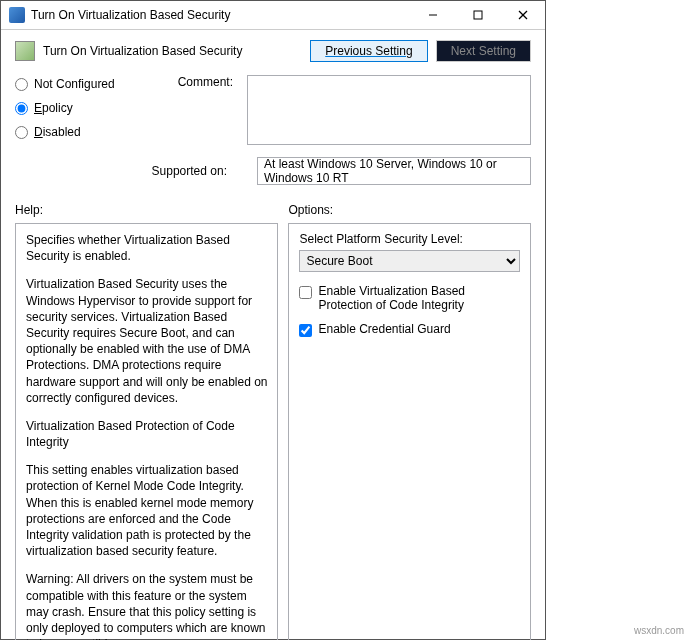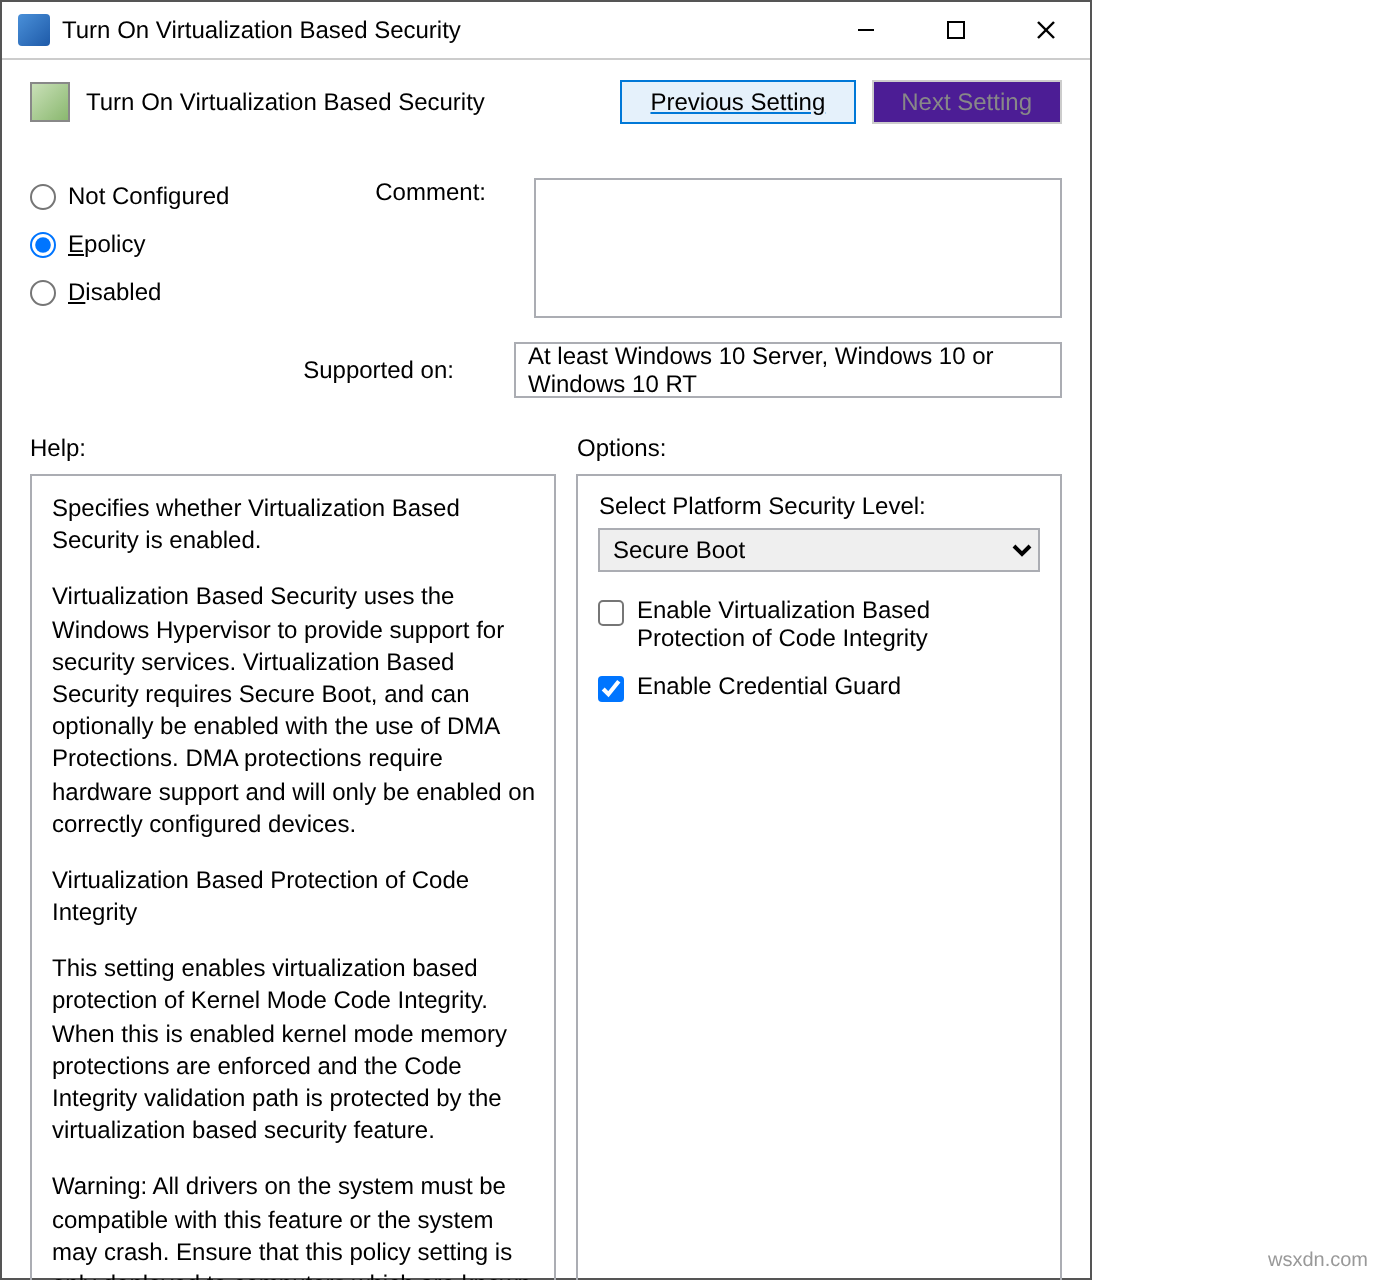--- a/index.html
+++ b/index.html
@@ -24,24 +24,24 @@
     .winbtn { width: 45px; height: 28px; display:flex; align-items:center; justify-content:center; cursor:pointer; }
     .content { padding: 10px 14px 10px 14px; flex:1; display:flex; flex-direction:column; }
     .header-row { display:flex; align-items:center; justify-content:space-between; margin-bottom: 8px; }
     .header-left { display:flex; align-items:center; gap:8px; }
     .header-icon { width:20px; height:20px; background: linear-gradient(135deg,#c9e0b8,#8ab86f); border:1px solid #888;}
     .nav-buttons { display:flex; gap:8px;padding-left:16px; }
     .btn {
       padding: 3px 14px; border:1px solid #adadad; background:#e1e1e1; font-size:12px; cursor:pointer;
       min-width: 72px;
     }
-    .btn:disabled { color:#888; border-color:#ccc; background:#4c1d95; cursor:default; }
+    .btn:disabled { color:#888; border-color:#ccc; background:#0f172a; cursor:default; }
     .btn.highlight { border:1px solid #0078d7; background:#e5f1fb; color:#000; }
     .prev-text { text-decoration: underline; text-decoration-color:#0078d7; }
-    .radio-grid { display:grid; grid-template-columns: 120px 100px 1fr; gap:6px 16px; align-items:start; margin-top:19px;}
+    .radio-grid { display:grid; grid-template-columns: 120px 100px 1fr; gap:6px 6px; align-items:start; margin-top:5px;}
     .radio-col { display:flex; flex-direction:column; gap:10px; padding-top:2px;}
     .radio-item { display:flex; align-items:center; gap:6px; cursor:pointer; }
     .radio { width:13px; height:13px; }
     .underline-letter { text-decoration: underline; }
     .label-right { text-align:right; padding-right:8px; }
     .comment-field {
       width:100%; height:70px; border:1px solid #abadb3; resize:none; overflow-y:scroll; font-family:inherit; font-size:12px;
     }
     .supported-field {
       width:100%; height:28px; border:1px solid #abadb3; padding:8px 6px; overflow-y:scroll; font-size:12px;

